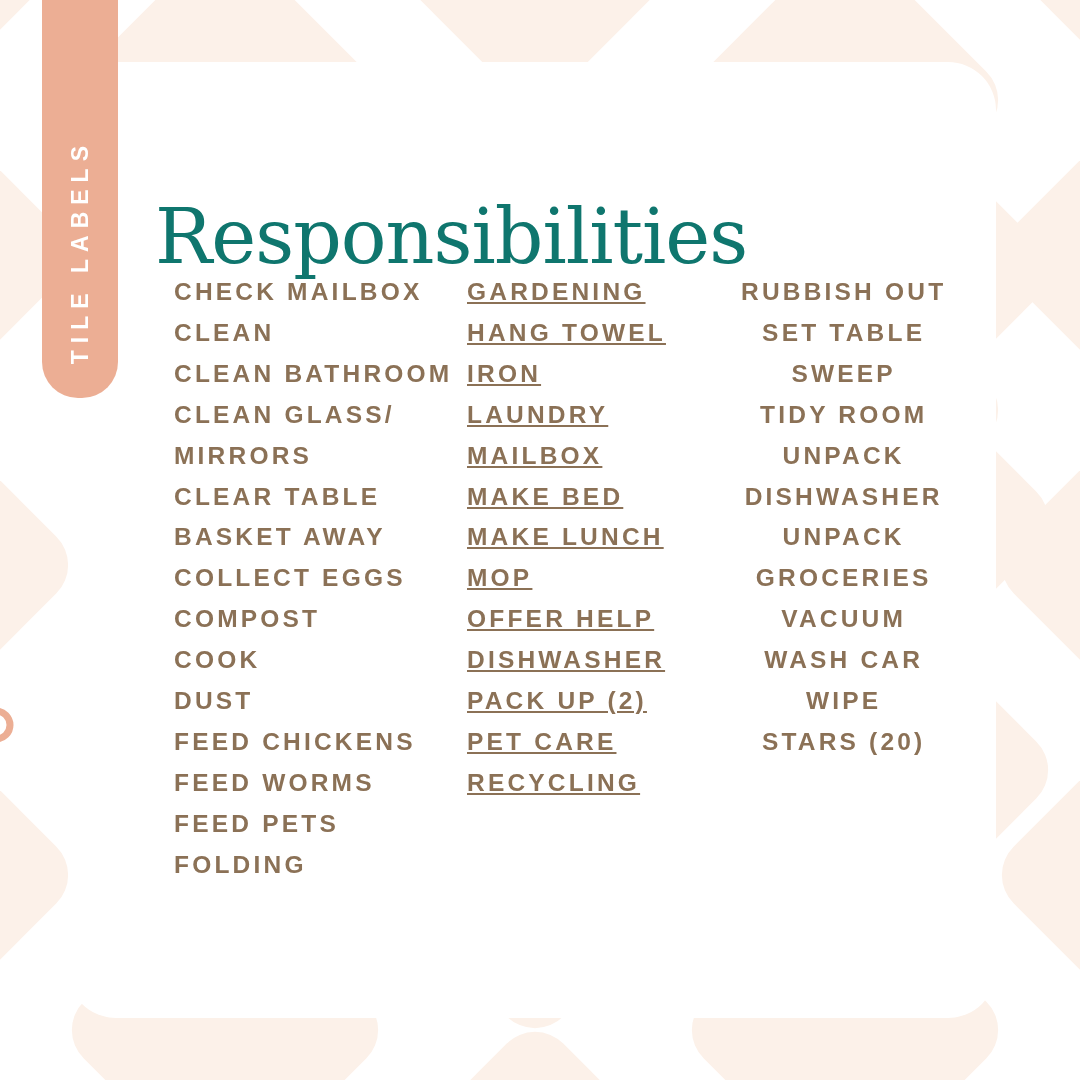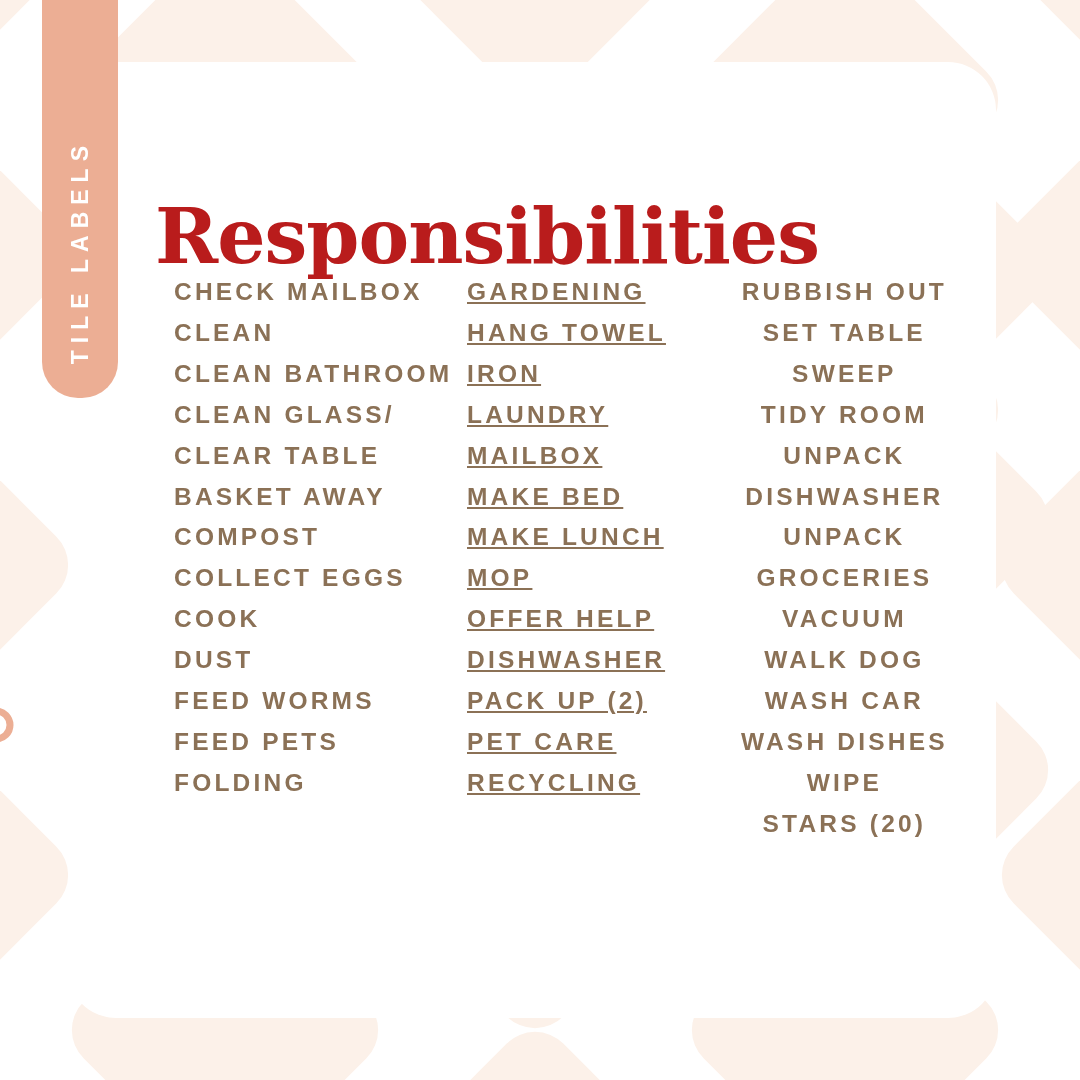--- a/index.html
+++ b/index.html
@@ -48,25 +48,25 @@
     font-weight: 700;
     letter-spacing: 7px;
     white-space: nowrap;
   }
   
   .content { position: absolute; left: 0; top: 0; width: 1080px; height: 1080px; z-index: 3; }
   .page-title {
     position: absolute;
     left: 155px; top: 144px;
     font-family: "DejaVu Serif", serif;
-    font-weight: 700;
+    font-weight: 400;
     font-size: 76px;
     line-height: 1.1;
     letter-spacing: -1px;
-    color: #b91c1c;
+    color: #0f766e;
   }
   .chore-col {
     position: absolute;
     top: 272px;
     color: #8b7156;
     font-size: 24.5px;
     font-weight: 600;
     letter-spacing: 3.2px;
     line-height: 40.9px;
     white-space: nowrap;
@@ -120,26 +120,28 @@
 </div>
 
 <div class="content">
   <h1 class="page-title">Responsibilities</h1>
 
   <div class="chore-col col-0">
     <div>CHECK MAILBOX</div>
     <div>CLEAN</div>
     <div>CLEAN BATHROOM</div>
     <div>CLEAN GLASS/</div>
+    <div>MIRRORS</div>
     <div>CLEAR TABLE</div>
     <div>BASKET AWAY</div>
+    <div>COLLECT EGGS</div>
     <div>COMPOST</div>
-    <div>COLLECT EGGS</div>
     <div>COOK</div>
     <div>DUST</div>
+    <div>FEED CHICKENS</div>
     <div>FEED WORMS</div>
     <div>FEED PETS</div>
     <div>FOLDING</div>
   </div>
 
   <div class="chore-col col-1">
     <div>GARDENING</div>
     <div>HANG TOWEL</div>
     <div>IRON</div>
     <div>LAUNDRY</div>
@@ -157,19 +159,17 @@
   <div class="chore-col col-2">
     <div>RUBBISH OUT</div>
     <div>SET TABLE</div>
     <div>SWEEP</div>
     <div>TIDY ROOM</div>
     <div>UNPACK</div>
     <div>DISHWASHER</div>
     <div>UNPACK</div>
     <div>GROCERIES</div>
     <div>VACUUM</div>
-    <div>WALK DOG</div>
     <div>WASH CAR</div>
-    <div>WASH DISHES</div>
     <div>WIPE</div>
     <div>STARS (20)</div>
   </div>
 </div>
 
 </body></html>

